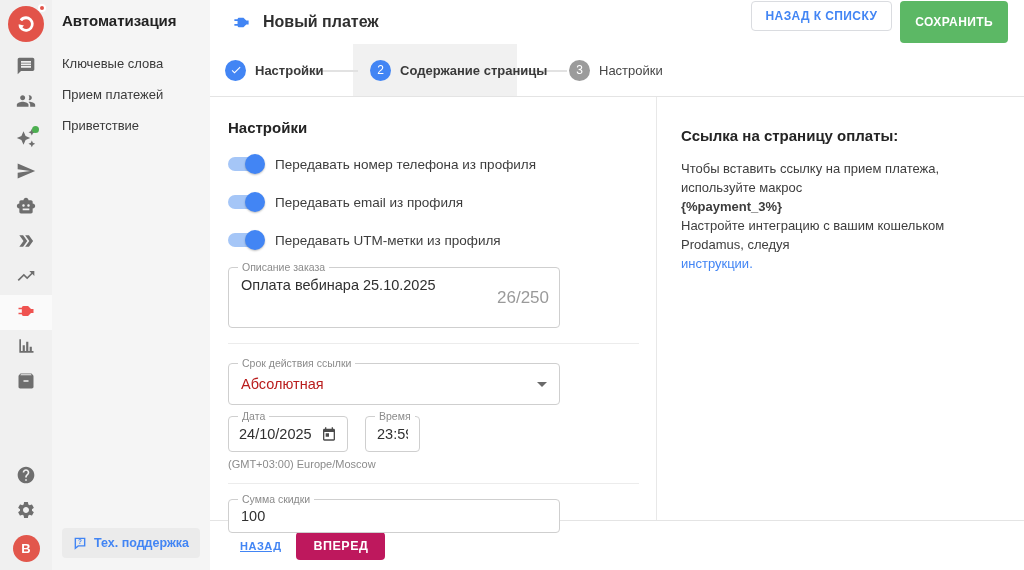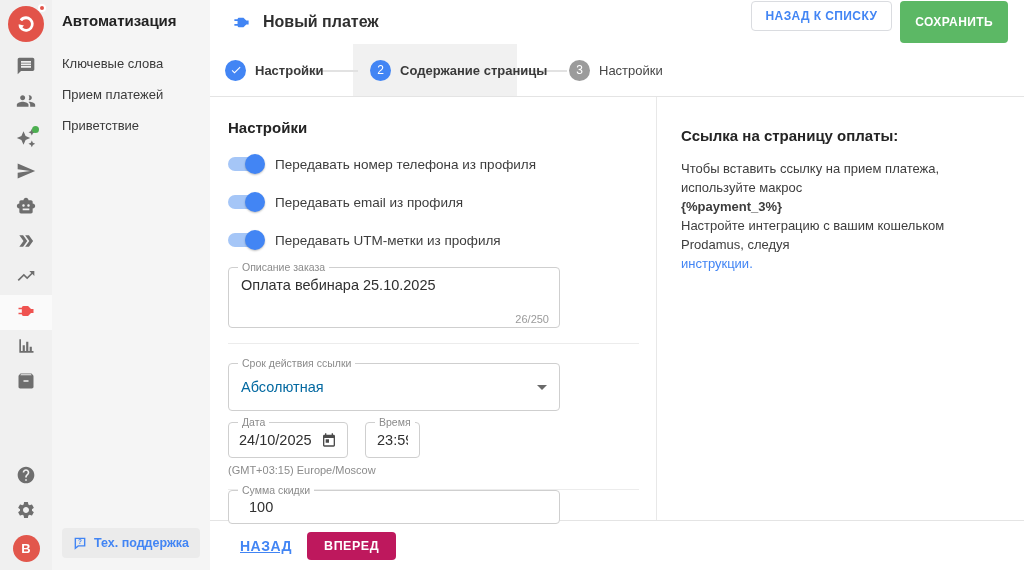--- a/index.html
+++ b/index.html
@@ -62,44 +62,44 @@
   .switch { position:relative; width:34px; height:14px; flex-shrink:0; }
   .switch-track { position:absolute; inset:0; border-radius:7px; background:#a5c6f7; }
   .switch-thumb { position:absolute; right:-3px; top:-3px; width:20px; height:20px; border-radius:50%; background:#4285f4; box-shadow:0 1px 2px rgba(0,0,0,.25); }
   .toggle-label { font-size:13.5px; color:#3d3d3d; }
 
   .field { position:relative; width:332px; border:1px solid #cfcfcf; border-radius:4px; background:#fff; }
   .field-label { position:absolute; top:-7px; left:9px; background:#fff; padding:0 4px; font-size:10.5px; color:#8b8b8b; white-space:nowrap; }
   .field input, .field textarea { border:none; outline:none; background:transparent; font-family:inherit; font-size:14.5px; color:#303030; width:100%; resize:none; }
   .textarea-field { height:61px; margin-top:17px; padding:9px 12px; }
   .textarea-field textarea { height:26px; }
-  .char-counter { position:absolute; right:10px; bottom:2px; font-size:11px; color:#9a9a9a; }
+  .char-counter { position:absolute; right:10px; bottom:19px; font-size:17px; color:#9a9a9a; }
   .hr { height:1px; background:#ececec; width:411px; margin-left:0; }
   .hr-1 { margin-top:15px; } .hr-2 { margin-top:13px; }
-  .select-field { margin-top:19px; height:48px; display:flex; align-items:center; padding:0 12px; cursor:pointer;gap:12px; }
-  .select-value { font-size:14.5px; color:#0369a1; }
+  .select-field { margin-top:19px; height:42px; display:flex; align-items:center; padding:0 12px; cursor:pointer;gap:12px; }
+  .select-value { font-size:14.5px; color:#b91c1c; }
   .select-arrow { margin-left:auto; width:0; height:0; border-left:5px solid transparent; border-right:5px solid transparent; border-top:5px solid #6a6a6a; }
   .datetime-row { margin-top:11px; display:flex; gap:17px; }
   .date-field { width:120px; height:36px; display:flex; align-items:center; padding:0 10px; }
   .date-field input { width:80px; }
   .cal-btn { margin-left:auto; width:16px; height:16px; color:#4b4b4b; cursor:pointer; background:none; border:none; padding:0; }
   .cal-btn svg { width:16px; height:16px; fill:currentColor; }
   .time-field { width:55px; height:36px; display:flex; align-items:center; padding:0 11px; }
   .tz-note { margin-top:6px; font-size:11px; color:#8b8b8b; }
-  .discount-field { height:34px; display:flex; align-items:center; padding:0 20px; }
+  .discount-field { margin-top:15px; height:34px; display:flex; align-items:center; padding:0 12px; }
 
   .info-col { flex:1; padding:30px 24px 0 24px; }
   .info-title { font-size:15px; font-weight:bold; color:#242424; }
   .info-text { margin-top:15px; font-size:13px; line-height:19px; color:#3d3d3d; max-width:360px; }
   .macro { font-weight:bold; }
   .info-link { color:#4285f4; cursor:pointer; text-decoration:none; }
 
   
   .footer { height:50px; border-top:1px solid #e4e4e4; display:flex; align-items:center; padding-left:30px; gap:15px; flex-shrink:0; }
-  .btn-text-blue { background:none; border:none; color:#4285f4; font-family:inherit; font-size:14px; font-weight:bold; letter-spacing:.5px; cursor:pointer;text-decoration:underline; }
+  .btn-text-blue { background:none; border:none; color:#4285f4; font-family:inherit; font-size:11px; font-weight:bold; letter-spacing:.5px; cursor:pointer;text-decoration:underline; }
   .btn-blue { height:28px; padding:0 17px; background:#be185d; border:none; border-radius:4px; color:#fff; font-family:inherit; font-size:12.5px; font-weight:bold; letter-spacing:.5px; cursor:pointer; }
 </style>
 </head>
 <body>
 
 <div class="app">
 
   <div class="rail">
     <div class="rail-logo">
       <div class="logo-circle">
@@ -281,21 +281,21 @@
             <button class="cal-btn"><svg viewBox="0 0 24 24">
                   <path d="M19 4h-1V2h-2v2H8V2H6v2H5c-1.1 0-2 .9-2 2v14c0 1.1.9 2 2 2h14c1.1 0 2-.9 2-2V6c0-1.1-.9-2-2-2zm0 16H5V9h14v11zM7 11h5v5H7z"></path>
                 </svg></button>
           </div>
           <div class="field time-field">
             <span class="field-label">Время</span>
             <input value="23:59" style="">
           </div>
         </div>
 
-        <div class="tz-note">(GMT+03:15) Europe/Moscow</div>
+        <div class="tz-note">(GMT+03:00) Europe/Moscow</div>
 
         <div class="hr hr-2"></div>
 
         <div class="field discount-field">
           <span class="field-label">Сумма скидки</span>
           <input value="100" style="">
         </div>
       </div>
 
       <div class="info-col">

